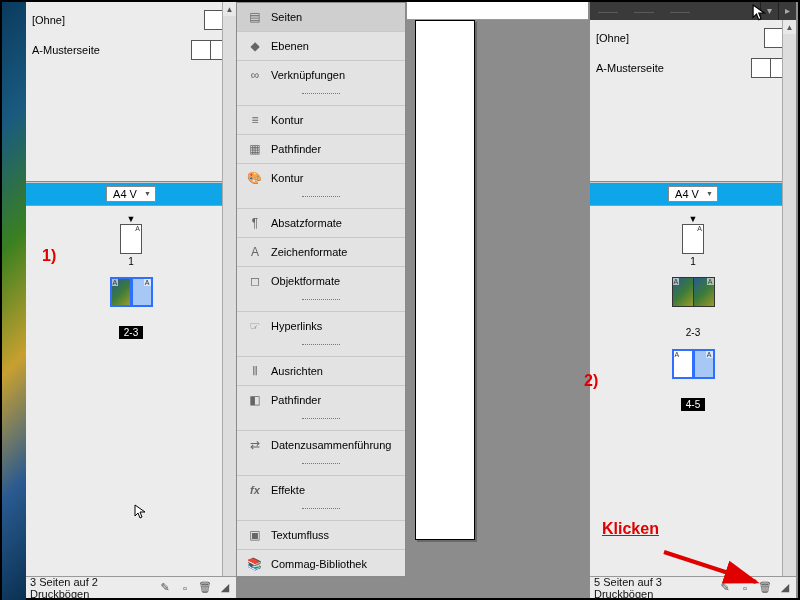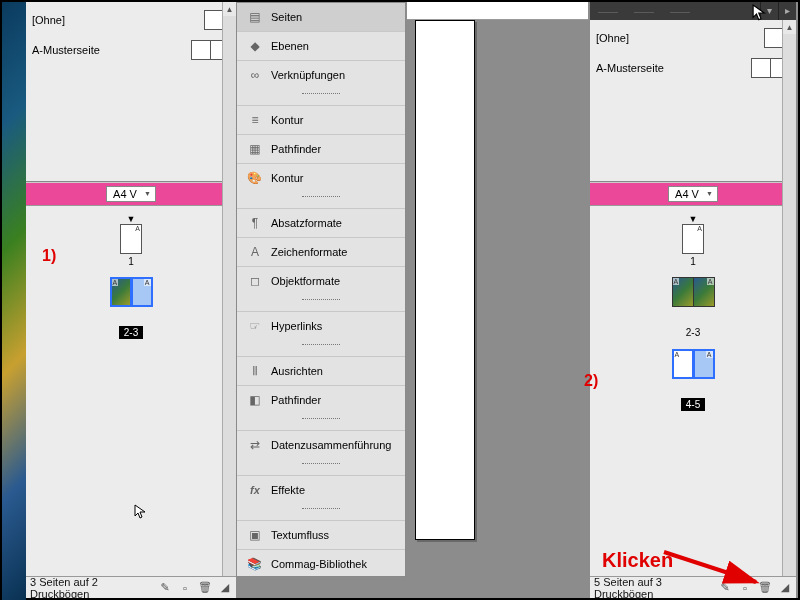--- a/index.html
+++ b/index.html
@@ -13,21 +13,21 @@
   
   .panel { position: absolute; background: #ececec; }
   .master-area { border-bottom: 1px solid #888; padding: 8px 6px; position: relative; height: 180px; }
   .master-item { color: #000; margin-bottom: 10px; display:flex; align-items:center; }
   .master-label { flex:1; }
   .ohne-thumb { width: 26px; height: 20px; background: #fff; border: 1px solid #555; }
   .master-thumb { display:flex; }
   .master-thumb .pg { width: 20px; height: 20px; background:#fff; border:1px solid #555; }
   .master-thumb .pg + .pg { margin-left: -1px; }
 
-  .size-bar { height: 24px; background: #ec4899; border-top:1px solid #ccc; border-bottom:1px solid #999; display:flex; align-items:center; justify-content:center; position:relative; }
+  .size-bar { height: 24px; background: #0ea5e9; border-top:1px solid #ccc; border-bottom:1px solid #999; display:flex; align-items:center; justify-content:center; position:relative; }
   .size-select { background:#fff; border:1px solid #888; padding:1px 18px 1px 6px; position:relative; }
   .size-select::after { content:"▼"; font-size:7px; position:absolute; right:4px; top:3px; color:#555; }
 
   .pages-area { padding-top: 8px; position: relative; height: 350px; background:#ececec; }
   .page-thumb-group { text-align:center; margin: 4px auto; }
   .pg-single { width: 22px; height: 30px; background:#fff; border:1px solid #555; margin:0 auto; position:relative; }
   .pg-single .corner { position:absolute; top:0; right:0; font-size:7px; color:#333; padding:0 1px; }
   .pg-label { font-size:10px; color:#000; margin-top:2px; }
   .spread { display:flex; justify-content:center; margin:10px auto 0; }
   .spread .sp-pg { width: 22px; height: 30px; border:1px solid #333; position:relative; }
@@ -299,21 +299,21 @@
         <span class="mini-icon">✎</span>
         <span class="mini-icon">▫</span>
         <span class="mini-icon">🗑</span>
         <span class="mini-icon">◢</span>
       </span>
     </div>
   </div>
 
   <div class="anno" style="left:40px; top:245px;">1)</div>
   <div class="anno" style="left:582px; top:370px;">2)</div>
-  <div class="anno" style="left:600px; top:547px; font-size:20px;">Klicken</div>
+  <div class="anno" style="left:600px; top:518px; font-size:16px;text-decoration:underline;">Klicken</div>
 
   <svg class="arrow-svg" style="left:658px; top:546px; width:120px; height:44px;">
     <defs>
         <marker id="ah" markerWidth="10" markerHeight="10" refX="8" refY="3" orient="auto">
       <path d="M0,0 L0,6 L9,3 z" fill="#e00000"></path>
         </marker>
       </defs>
     <path d="M4,4 L96,34" stroke="#e00000" stroke-width="4" fill="none" marker-end="url(#ah)"></path>
   </svg>
 

